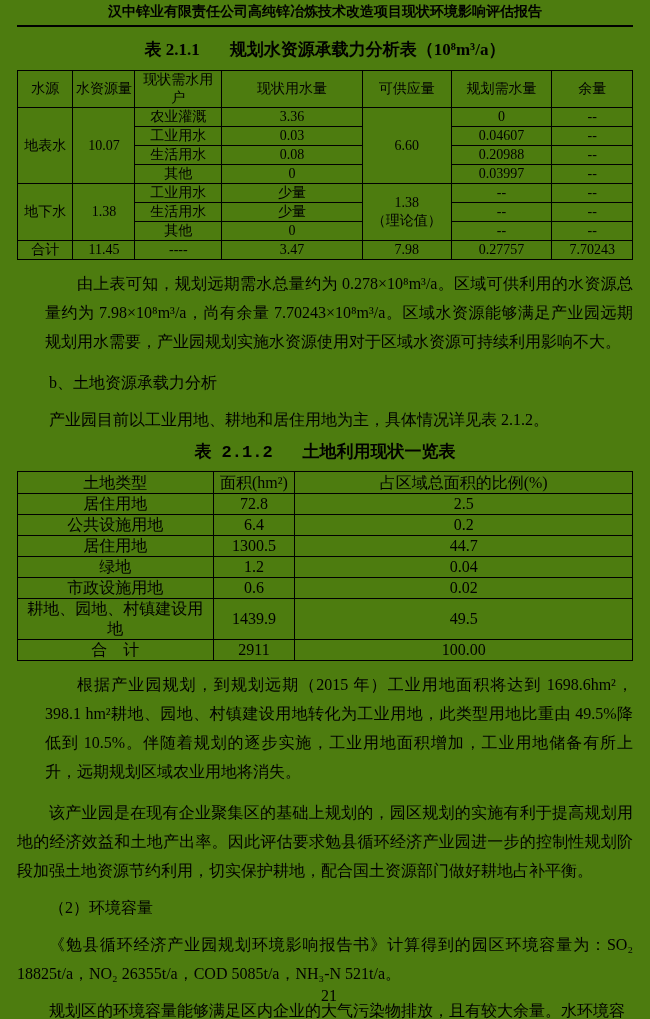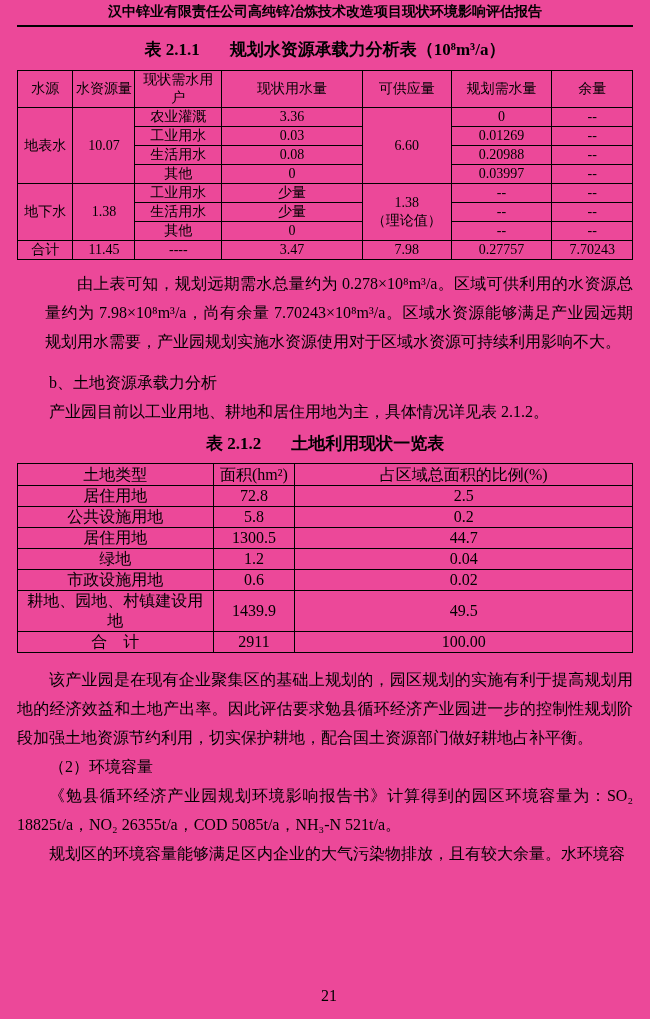--- a/index.html
+++ b/index.html
@@ -1,38 +1,38 @@
 <!DOCTYPE html>
 <html><head>
 <meta charset="utf-8">
 <style>
   html,body{margin:0;padding:0;background:#e8e8e8;}
   .page{
-    width:650px;height:1019px;margin:0 auto;background:#ec4899;color:#000;
+    width:650px;height:1019px;margin:0 auto;background:#4d7c0f;color:#000;
     font-family:"Liberation Serif","DejaVu Serif",serif;
     box-sizing:border-box;padding:3px 17px 0 17px;position:relative;overflow:hidden;
   }
   .doc-header{
     text-align:center;font-weight:bold;font-size:14px;line-height:18px;
     padding-bottom:4px;border-bottom:2px solid #000;
   }
   .table-title{
     display:flex;justify-content:center;align-items:flex-end;gap:30px;
     font-weight:bold;font-size:17px;
   }
   .title1{margin:11px 0 9px 0;}
-  .title2{margin:6px 0 8px 0;}
+  .title2{margin:6px 0 8px 0;font-family:Liberation Mono, monospace;}
   table{width:100%;border-collapse:collapse;table-layout:fixed;}
   td{border:1px solid #000;text-align:center;vertical-align:middle;padding:0 2px;}
   .t1 td{font-size:14px;line-height:18px;height:18px;}
   .t1 tr.hdr td{height:21px;}
   .t2 td{font-size:16px;line-height:20px;height:20px;}
   .t2 tr.hdr td{height:21px;}
   .body-text{font-size:16px;line-height:29px;text-align:justify;margin:0;}
-  .indent{text-indent:2em;}
+  .indent{text-indent:2em;margin-top:8px;}
   .p-after-table{margin-top:9px;margin-left:28px;}
   .p-gap{margin-top:12px;}
   .page-number{
     position:absolute;bottom:14px;left:4px;width:100%;
     text-align:center;font-size:16px;
   }
 </style>
 </head>
 <body>
 
@@ -70,21 +70,21 @@
       <td rowspan="4">10.07</td>
       <td>农业灌溉</td>
       <td>3.36</td>
       <td rowspan="4">6.60</td>
       <td>0</td>
       <td>--</td>
     </tr>
     <tr>
       <td>工业用水</td>
       <td>0.03</td>
-      <td>0.01269</td>
+      <td>0.04607</td>
       <td>--</td>
     </tr>
     <tr>
       <td>生活用水</td>
       <td>0.08</td>
       <td>0.20988</td>
       <td>--</td>
     </tr>
     <tr>
       <td>其他</td>
@@ -151,21 +151,21 @@
       <td>面积(hm²)</td>
       <td>占区域总面积的比例(%)</td>
     </tr>
     <tr>
       <td>居住用地</td>
       <td>72.8</td>
       <td>2.5</td>
     </tr>
     <tr>
       <td>公共设施用地</td>
-      <td>5.8</td>
+      <td>6.4</td>
       <td>0.2</td>
     </tr>
     <tr>
       <td>居住用地</td>
       <td>1300.5</td>
       <td>44.7</td>
     </tr>
     <tr>
       <td>绿地</td>
       <td>1.2</td>
@@ -182,20 +182,21 @@
       <td>49.5</td>
     </tr>
     <tr>
       <td>合　计</td>
       <td>2911</td>
       <td>100.00</td>
     </tr>
   </tbody>
     </table>
 
+  <p class="body-text indent p-after-table">根据产业园规划，到规划远期（2015 年）工业用地面积将达到 1698.6hm²，398.1 hm²耕地、园地、村镇建设用地转化为工业用地，此类型用地比重由 49.5%降低到 10.5%。伴随着规划的逐步实施，工业用地面积增加，工业用地储备有所上升，远期规划区域农业用地将消失。</p>
 
   <p class="body-text indent p-gap">该产业园是在现有企业聚集区的基础上规划的，园区规划的实施有利于提高规划用地的经济效益和土地产出率。因此评估要求勉县循环经济产业园进一步的控制性规划阶段加强土地资源节约利用，切实保护耕地，配合国土资源部门做好耕地占补平衡。</p>
 
   <p class="body-text indent">（2）环境容量</p>
 
   <p class="body-text indent">《勉县循环经济产业园规划环境影响报告书》计算得到的园区环境容量为：SO₂ 18825t/a，NO₂ 26355t/a，COD 5085t/a，NH₃-N 521t/a。</p>
 
   <p class="body-text indent">规划区的环境容量能够满足区内企业的大气污染物排放，且有较大余量。水环境容</p>
 
   <div class="page-number">21</div>

